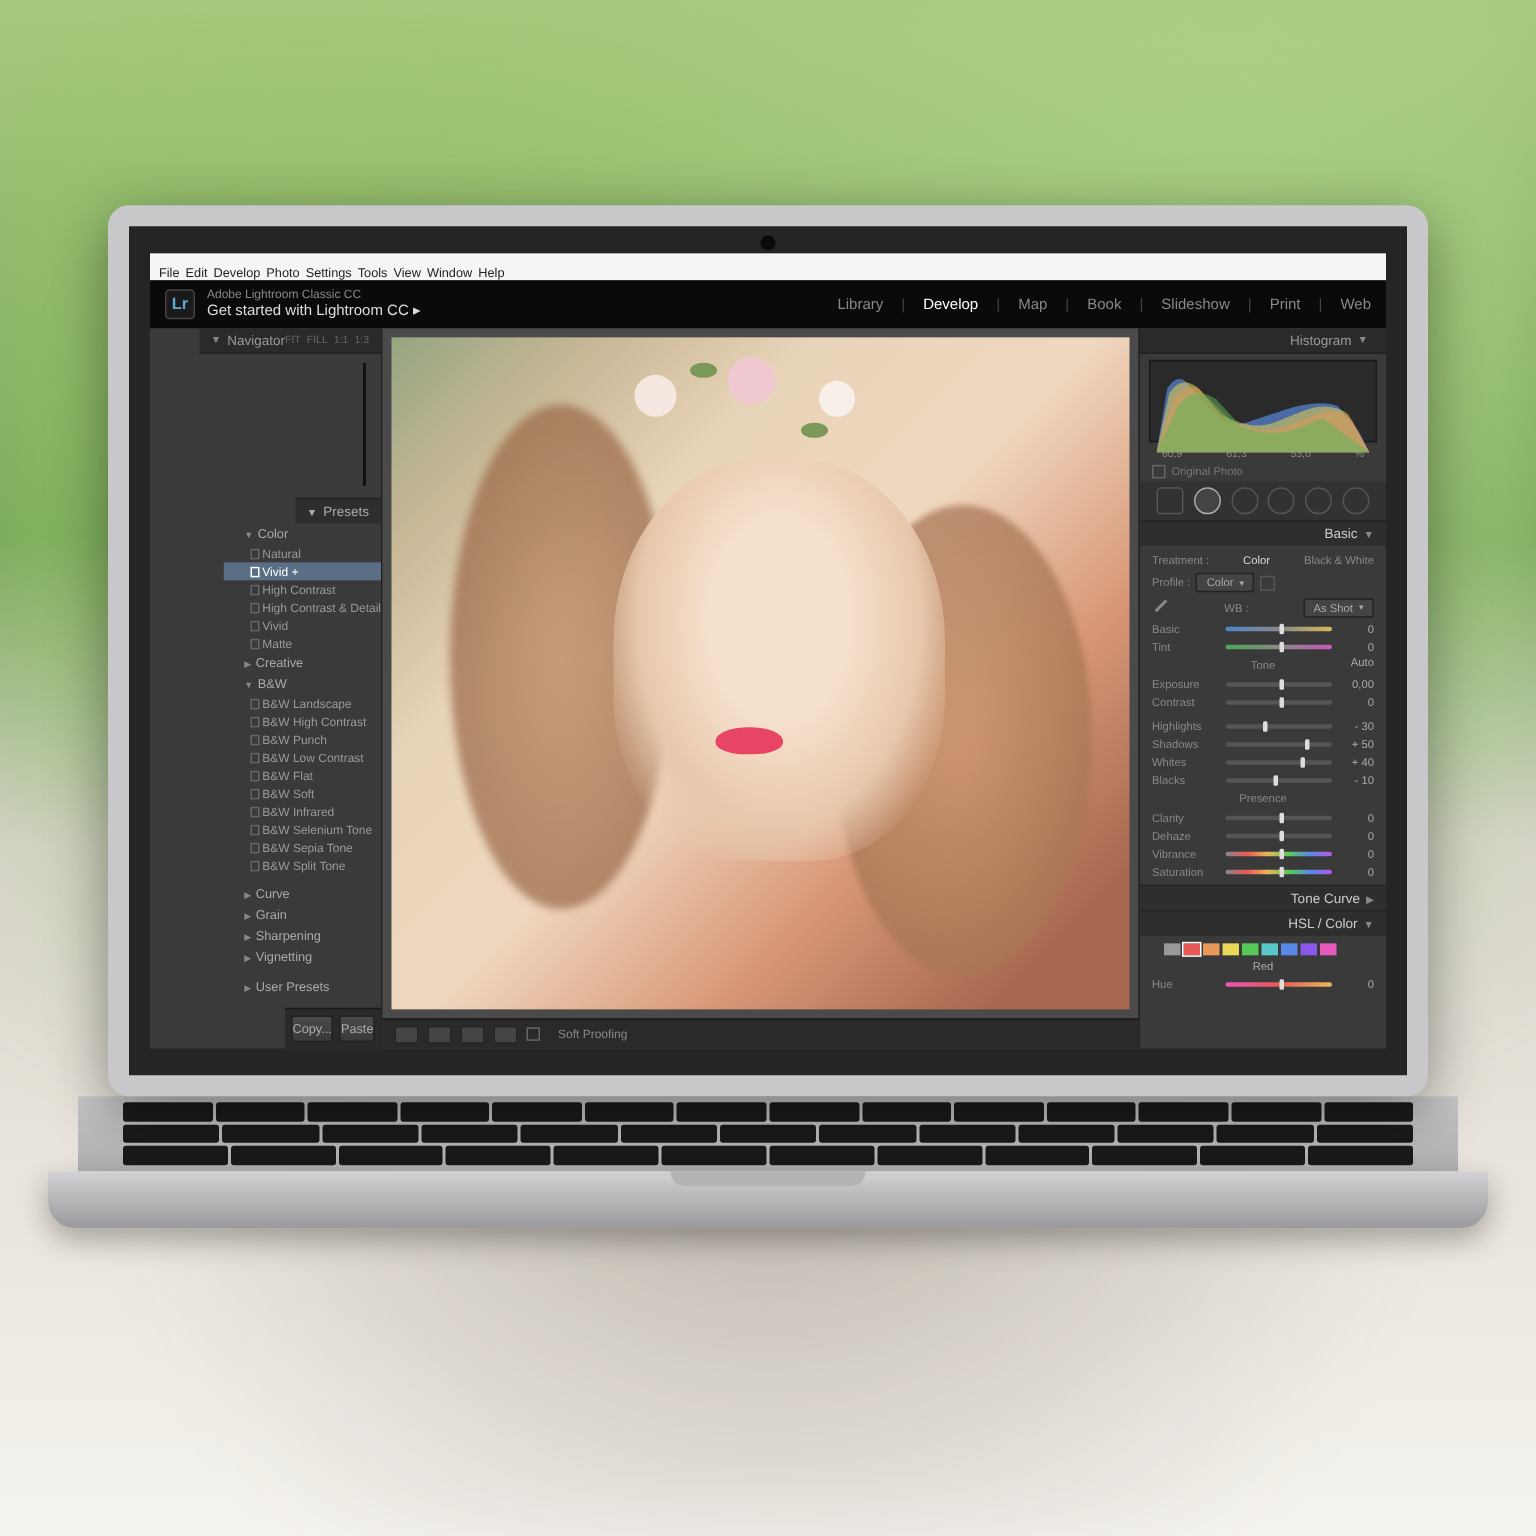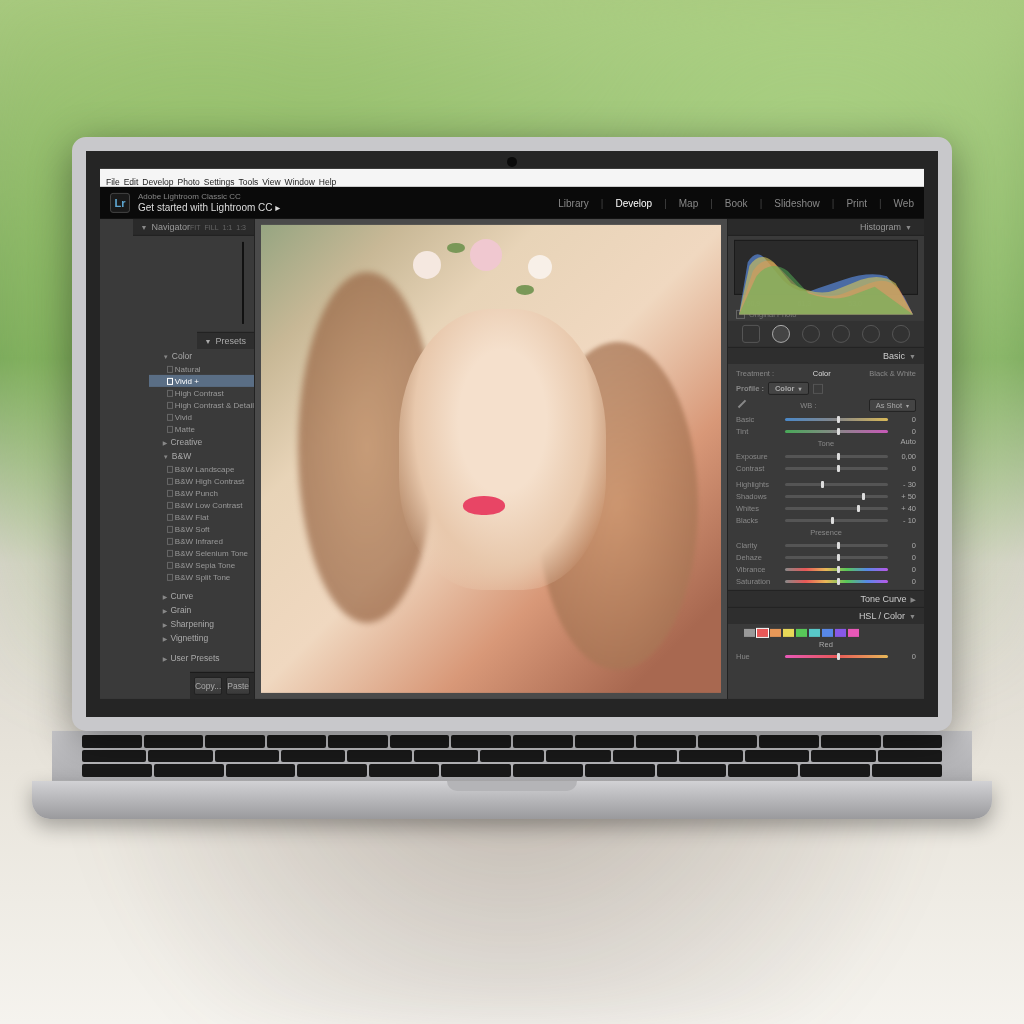--- a/index.html
+++ b/index.html
@@ -23,21 +23,21 @@
 .title-block { margin-left:8px; font-size:8px; color:#888; line-height:1.2; }
 .title-block .gs { color:#ddd; font-size:10px; }
 .modules { margin-left:auto; display:flex; gap:12px; font-size:10px; color:#888; }
 .modules .active { color:#fff; }
 .modules span { cursor:pointer; }
 .divider { color:#444; }
 
 .workspace { flex:1; display:flex; min-height:0; }
 .panel { background:#3a3a3a; display:flex; flex-direction:column; }
 .panel.left { width:155px; border-right:1px solid #222;align-items:flex-end; }
-.panel.right { width:197px; border-left:1px solid #222; }
+.panel.right { width:165px; border-left:1px solid #222; }
 .center { flex:1; background:#4a4a4a; display:flex; flex-direction:column; }
 
 .panel-header { background:#2a2a2a; padding:3px 8px; display:flex; align-items:center; font-size:9px; color:#999; border-bottom:1px solid #222; }
 .panel-header .tri { margin-right:4px; font-size:7px; color:#888; }
 .panel-header.right-align { justify-content:flex-end; }
 .nav-opts { margin-left:auto; font-size:7px; color:#666; display:flex; gap:4px; }
 
 .nav-thumb { margin:6px 10px 8px; height:82px; background:linear-gradient(135deg,#8ba378 0%,#d4a584 30%,#e6c4a8 55%,#c98a6e 75%,#8b5a3c 100%); border:1px solid #111; position:relative; }
 .nav-thumb::after { content:""; position:absolute; inset:12px 35px 20px 15px; background:radial-gradient(ellipse at 55% 40%,#f2dcc8 25%,transparent 60%); opacity:.85; border-radius:40%; }
 
@@ -88,21 +88,21 @@
 .rp-row { display:flex; align-items:center; padding:1.5px 0; gap:4px; }
 .rp-label { color:#888; width:45px; }
 .rp-val { color:#aaa; width:24px; text-align:right; font-size:7.5px; }
 .slider { flex:1; height:3px; background:#555; border-radius:2px; position:relative; cursor:pointer; }
 .slider.grad-temp { background:linear-gradient(90deg,#4a88c8,#888,#d8b858); }
 .slider.grad-tint { background:linear-gradient(90deg,#48a858,#888,#c858b8); }
 .slider.grad-sat { background:linear-gradient(90deg,#888,#e85858,#e8b858,#58c858,#5888e8,#b858e8); }
 .slider-tick { position:absolute; top:-2px; width:3px; height:7px; background:#ddd; border-radius:1px; }
 .treat-row { display:flex; justify-content:space-between; font-size:7.5px; color:#888; padding:2px 0; }
 .treat-row .active { color:#ddd; }
-.profile-row { display:flex; align-items:center; padding:2px 0; font-size:7.5px; color:#888; gap:4px;font-weight:bold; }
+.profile-row { display:flex; align-items:center; padding:2px 0; font-size:7.5px; color:#888; gap:4px; }
 .dd { background:#444; border:1px solid #222; padding:1px 6px; font-size:7.5px; color:#aaa; border-radius:2px; cursor:pointer; display:flex; align-items:center; gap:4px; }
 .dd .chev { font-size:6px; }
 .subhdr { text-align:center; font-size:7.5px; color:#888; padding:2px 0; position:relative; }
 .auto-btn { position:absolute; right:0; top:0; font-size:7.5px; color:#aaa; cursor:pointer; }
 .dropper { width:12px; height:12px; position:relative; cursor:pointer; }
 .dropper::before { content:""; position:absolute; width:2px; height:10px; background:#888; transform:rotate(45deg); left:5px; }
 
 .hsl-tabs { display:flex; gap:2px; padding:2px 8px; }
 .hsl-tab { width:11px; height:8px; cursor:pointer; }
 .hue-label { text-align:center; font-size:7.5px; color:#aaa; padding:1px 0; }
@@ -213,20 +213,28 @@
             <div class="face"></div>
               <div class="lips"></div>
             <div class="flowers">
               <div class="flower f1"></div>
                 <div class="flower f2"></div>
                 <div class="flower f3"></div>
               <div class="leaf" style="left:25%;top:10%"></div>
                 <div class="leaf" style="left:55%;top:60%"></div>
             </div>
           </div>
+          <div class="toolbar-bottom">
+            <div class="tb-btn"></div>
+            <div class="tb-btn"></div>
+            <div class="tb-btn"></div>
+            <div class="tb-btn"></div>
+            <div class="chk"></div>
+            <span class="sp-label">Soft Proofing</span>
+          </div>
         </div>
 
         <div class="panel right">
           <div class="panel-scroll">
           <div class="panel-header right-align">
             <span>Histogram</span>
                 <span class="tri" style="margin-left:4px">▼</span>
           </div>
           <div class="histogram">
             <svg class="histo-curve" viewBox="0 0 100 40" preserveAspectRatio="none">

